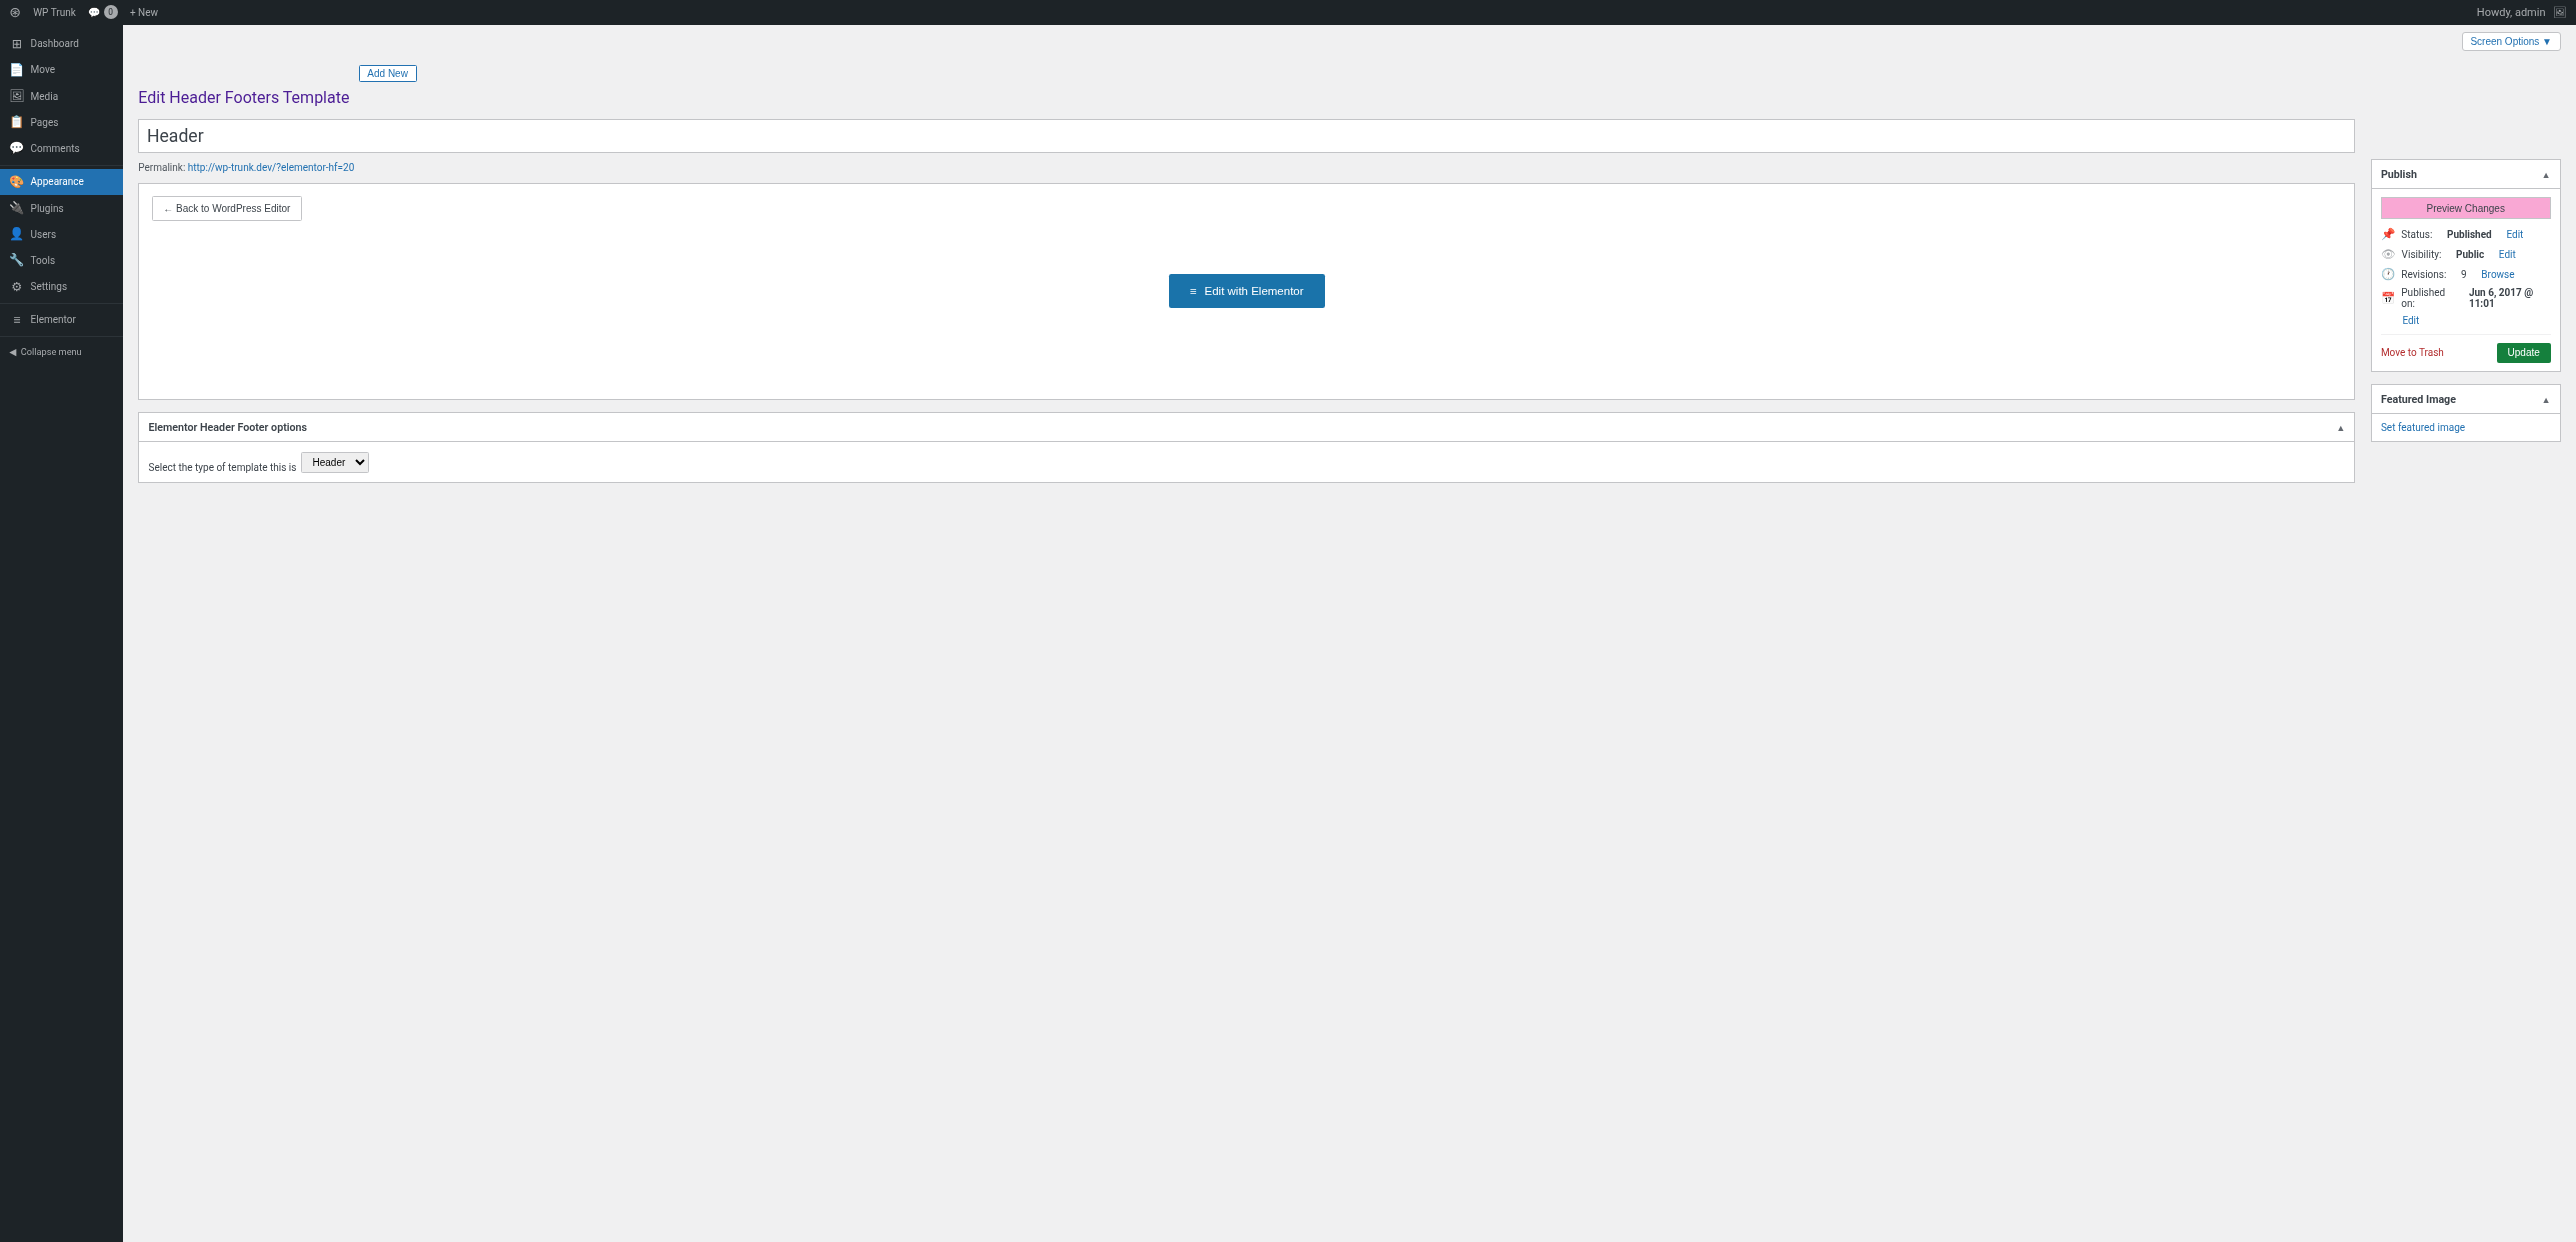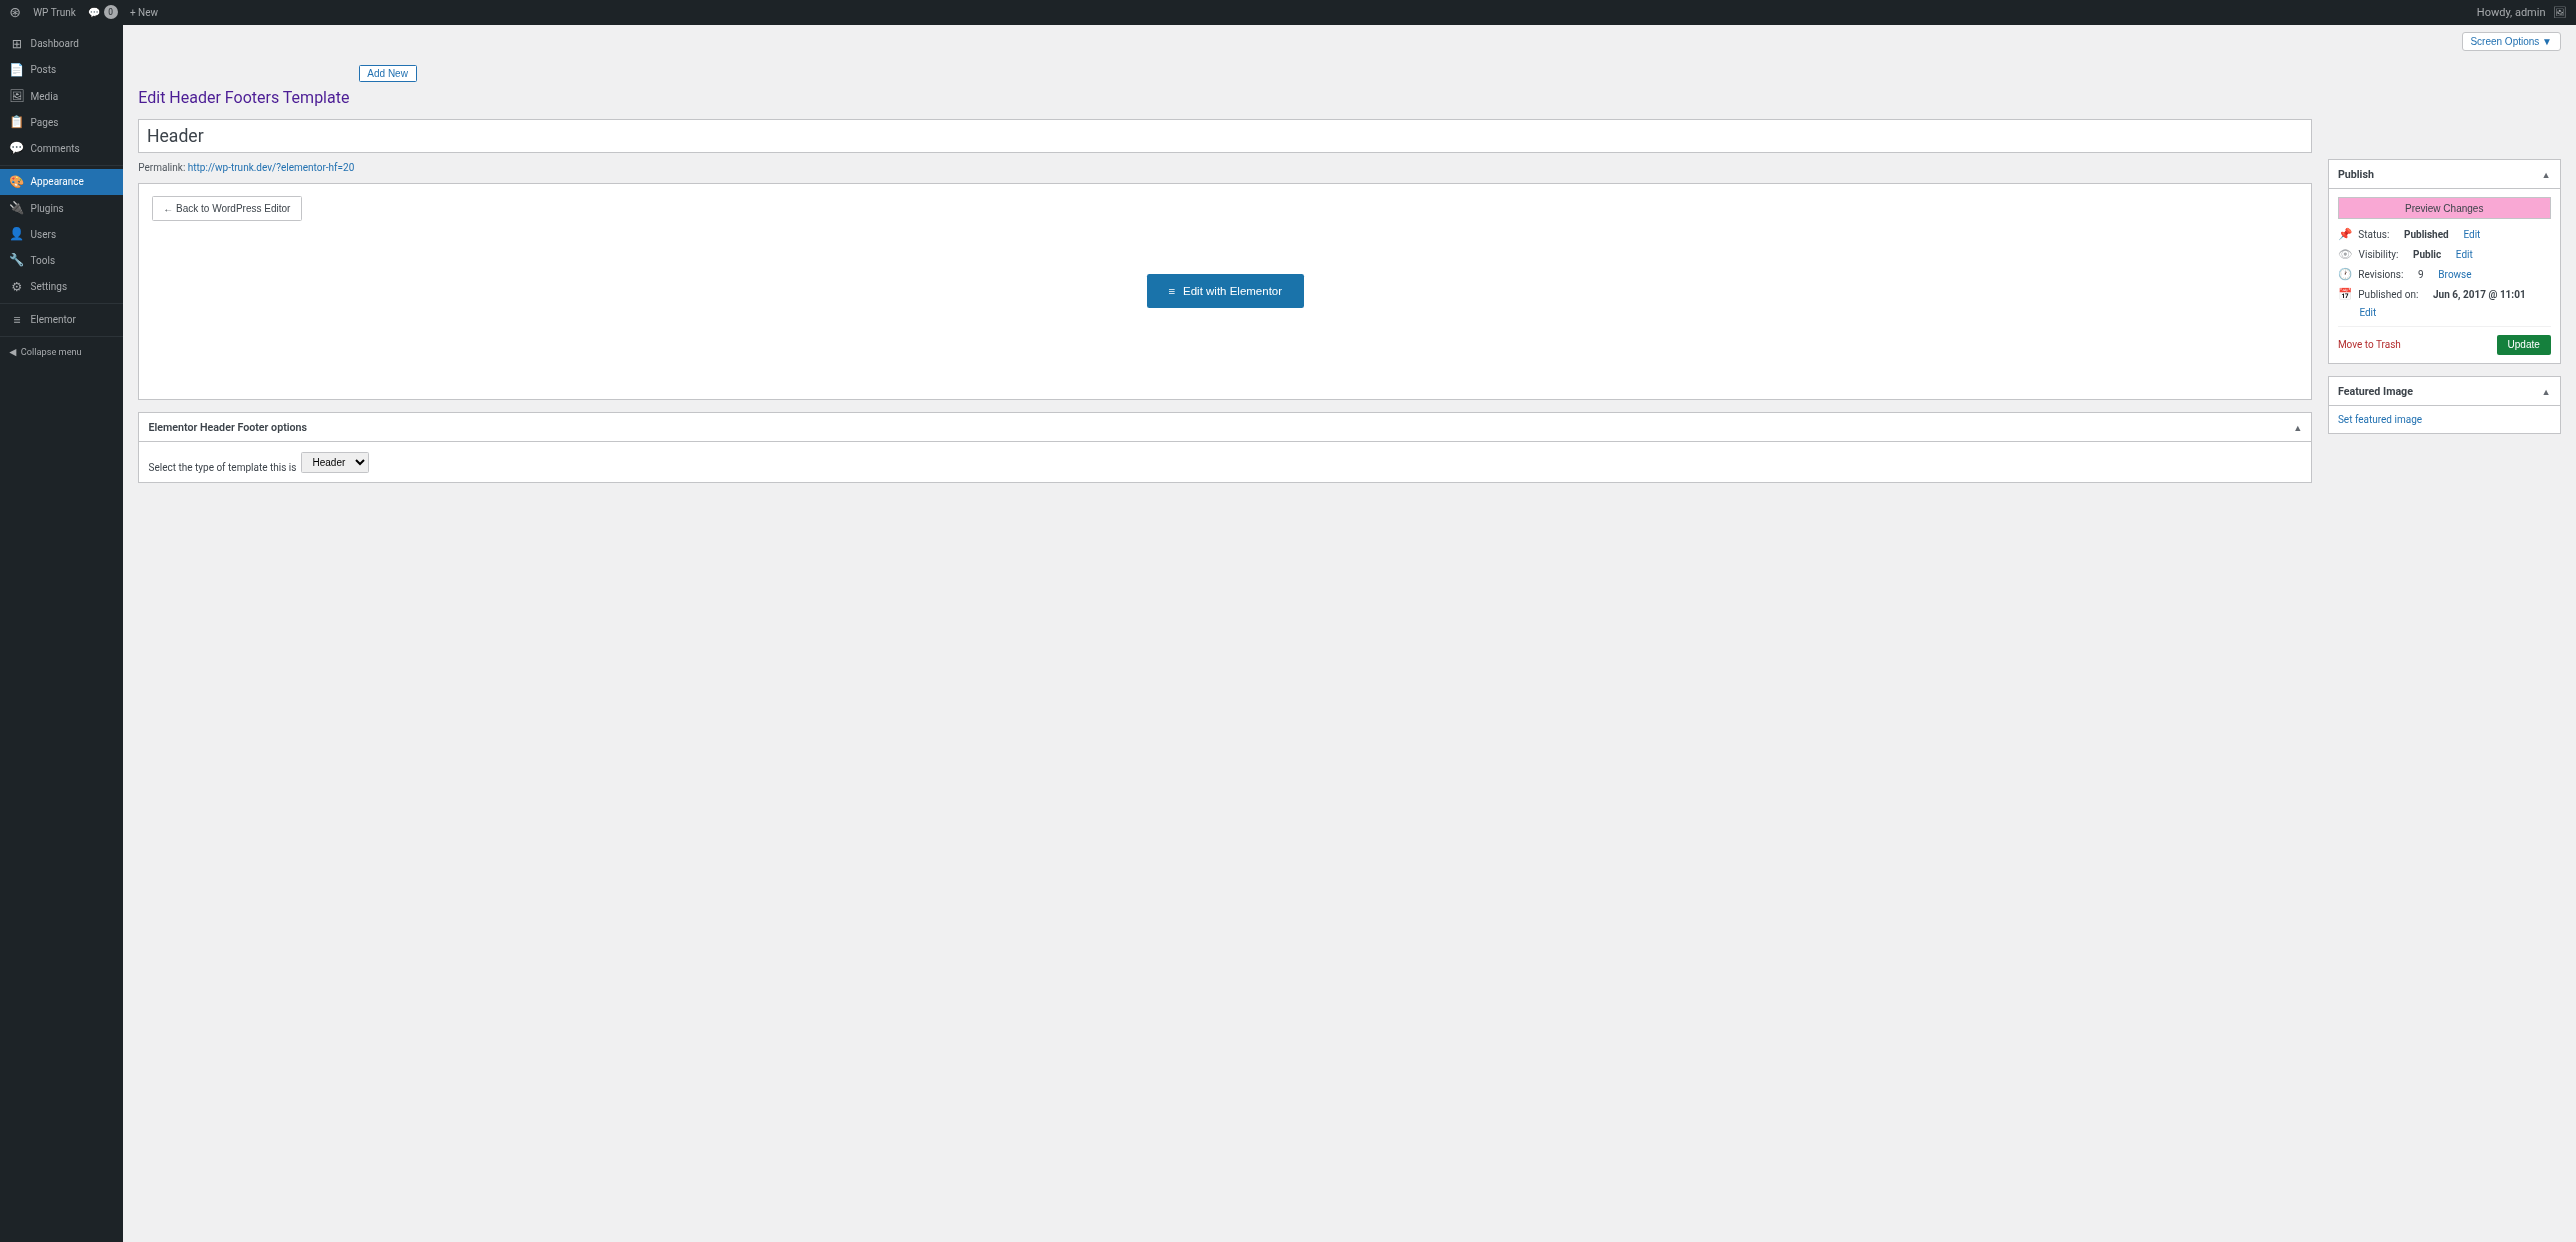--- a/index.html
+++ b/index.html
@@ -173,21 +173,21 @@
     .options-box-body { padding: 9.2px; display: flex; align-items: flex-end; gap: 5px; }
     .template-select {
       padding: 3.1px 6.1px;
       border: 0.8px solid #c3c4c7;
       font-size: 10px;
       border-radius: 1.5px;
     }
 
     
     #right-sidebar {
-      width: 233px;
+      width: 190px;
       flex-shrink: 0;
       padding: 15.3px 0 15.3px 0;
       padding-top: 40px;
     }
 
     .meta-box {
       background: #fff;
       border: 0.8px solid #c3c4c7;
       margin-bottom: 12.3px;
       margin-right: 0;
@@ -268,21 +268,21 @@
 
 <div id="layout">
 
   <div id="sidebar">
     <div class="sidebar-item">
       <span class="icon">⊞</span>
       <span>Dashboard</span>
     </div>
     <div class="sidebar-item">
       <span class="icon">📄</span>
-      <span>Posts</span>
+      <span>Move</span>
     </div>
     <div class="sidebar-item">
       <span class="icon">🖼</span>
       <span>Media</span>
     </div>
     <div class="sidebar-item">
       <span class="icon">📋</span>
       <span>Pages</span>
     </div>
     <div class="sidebar-item">

